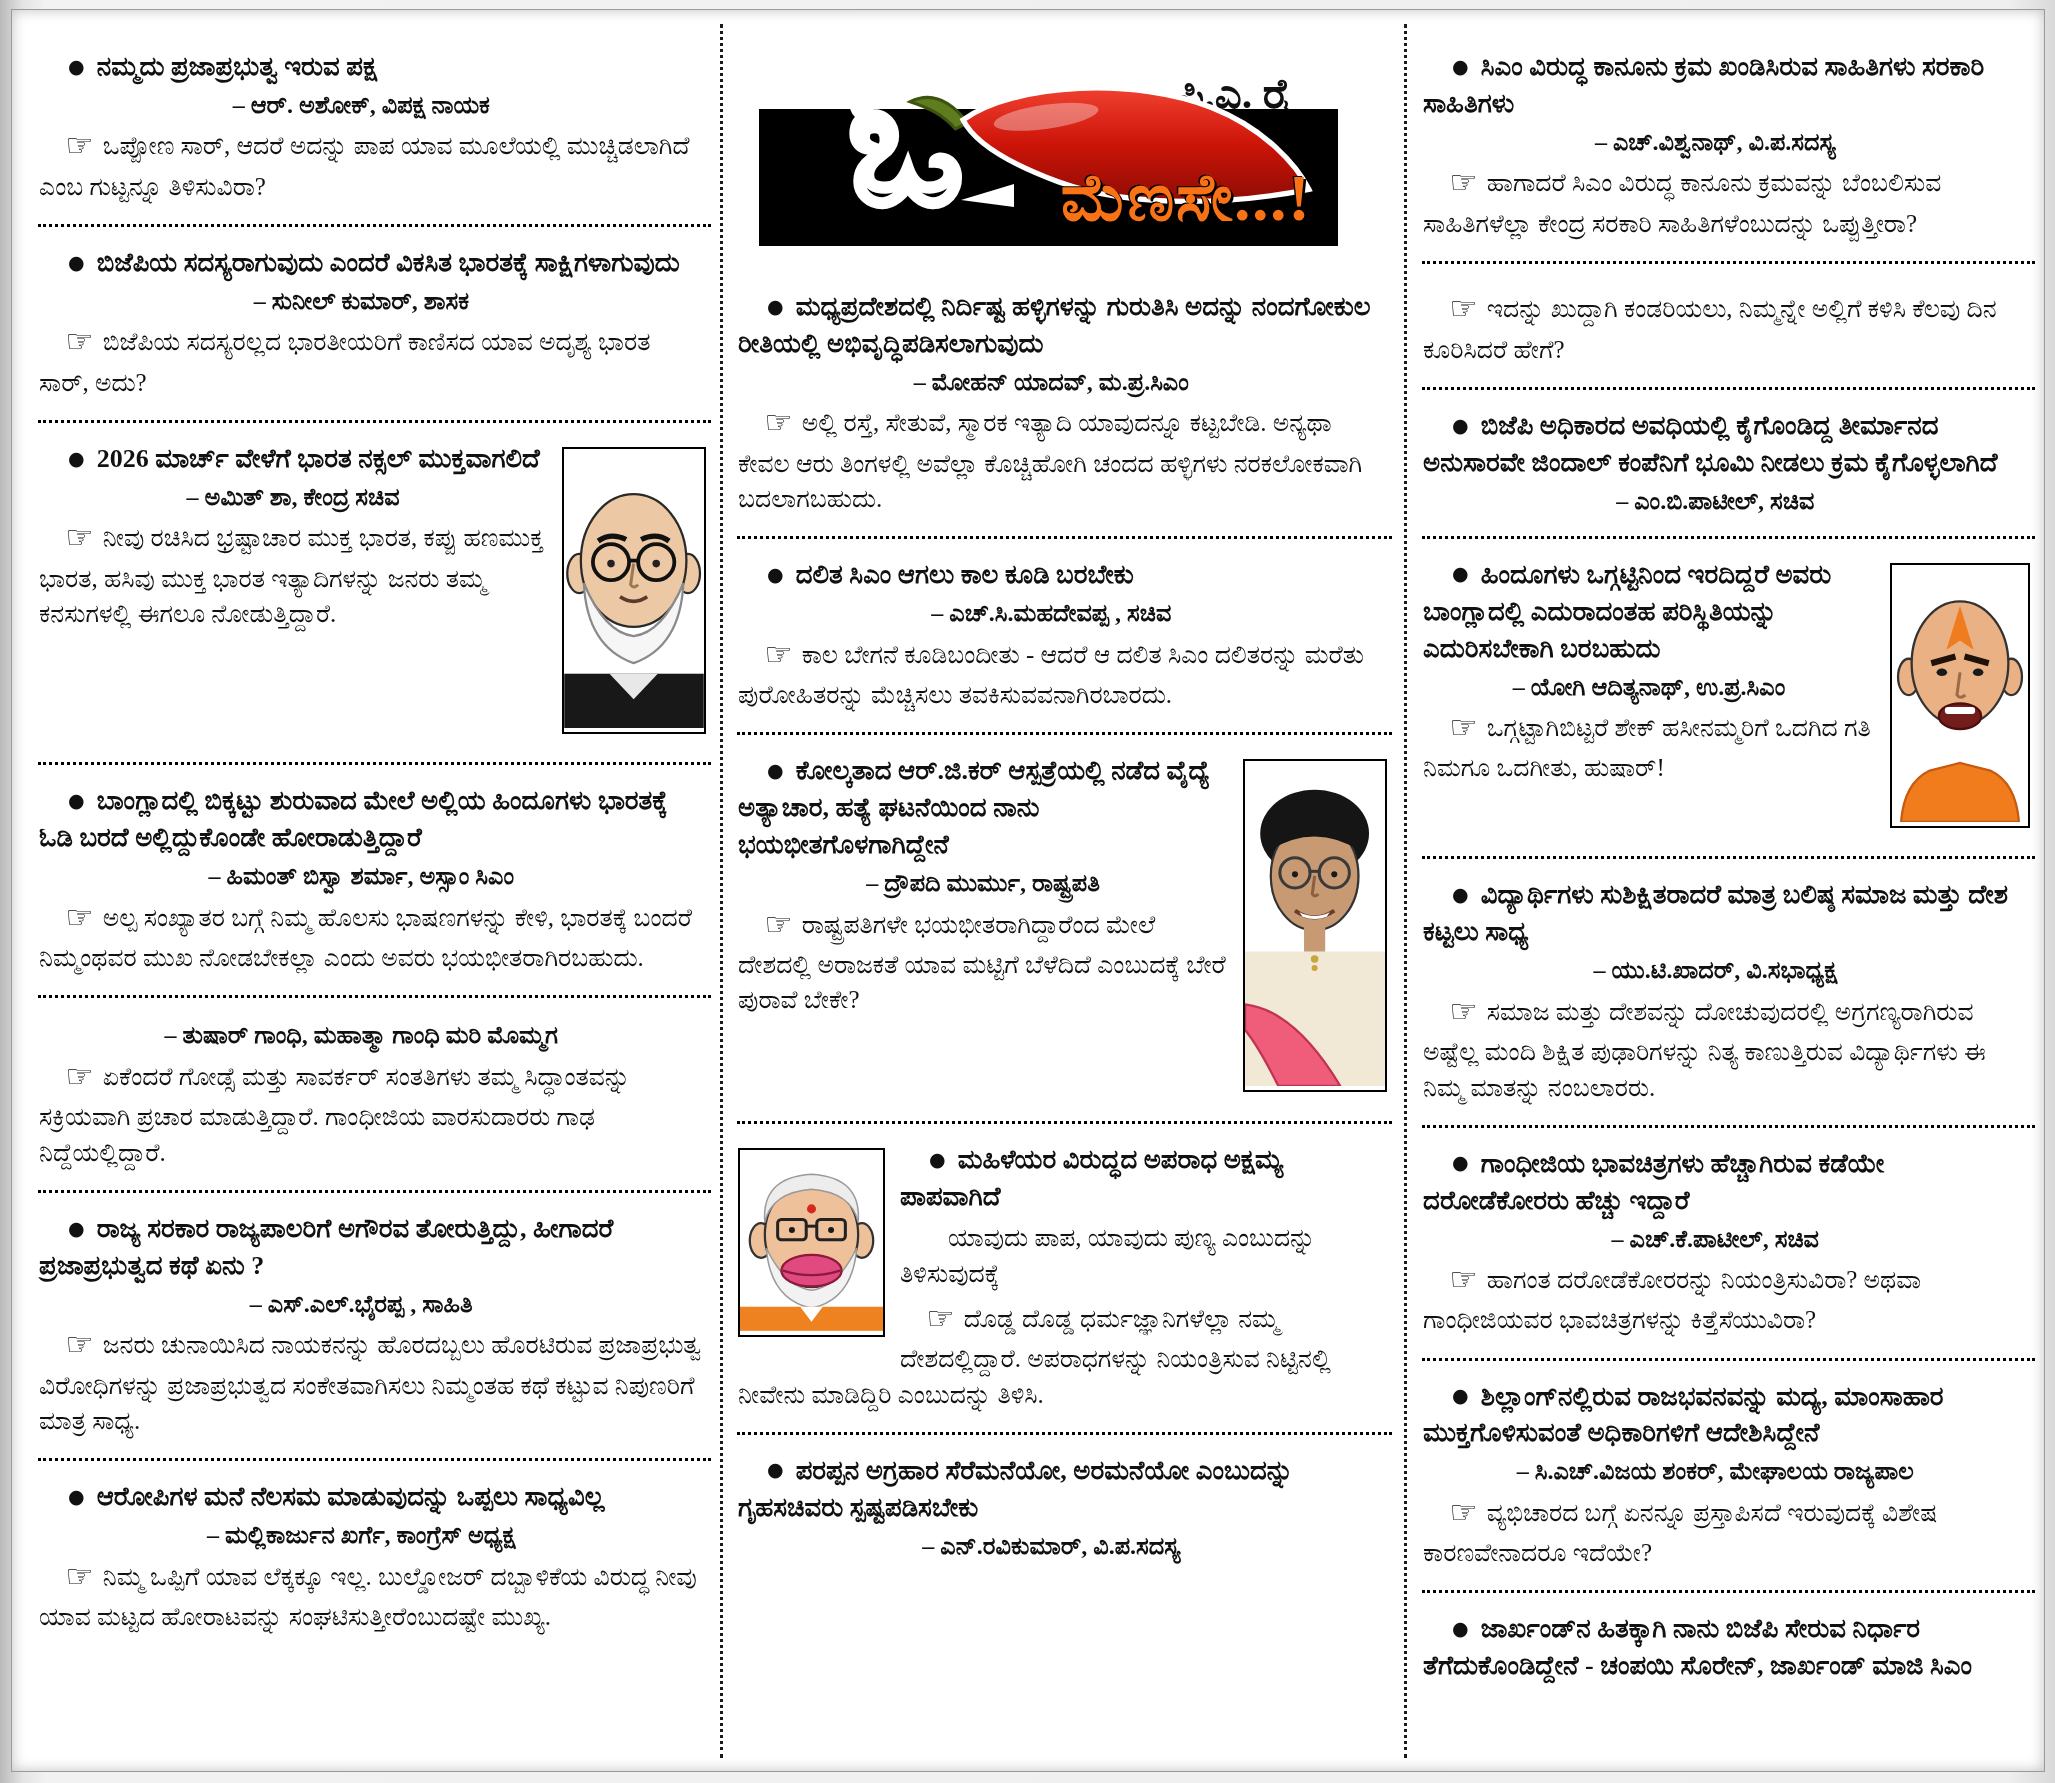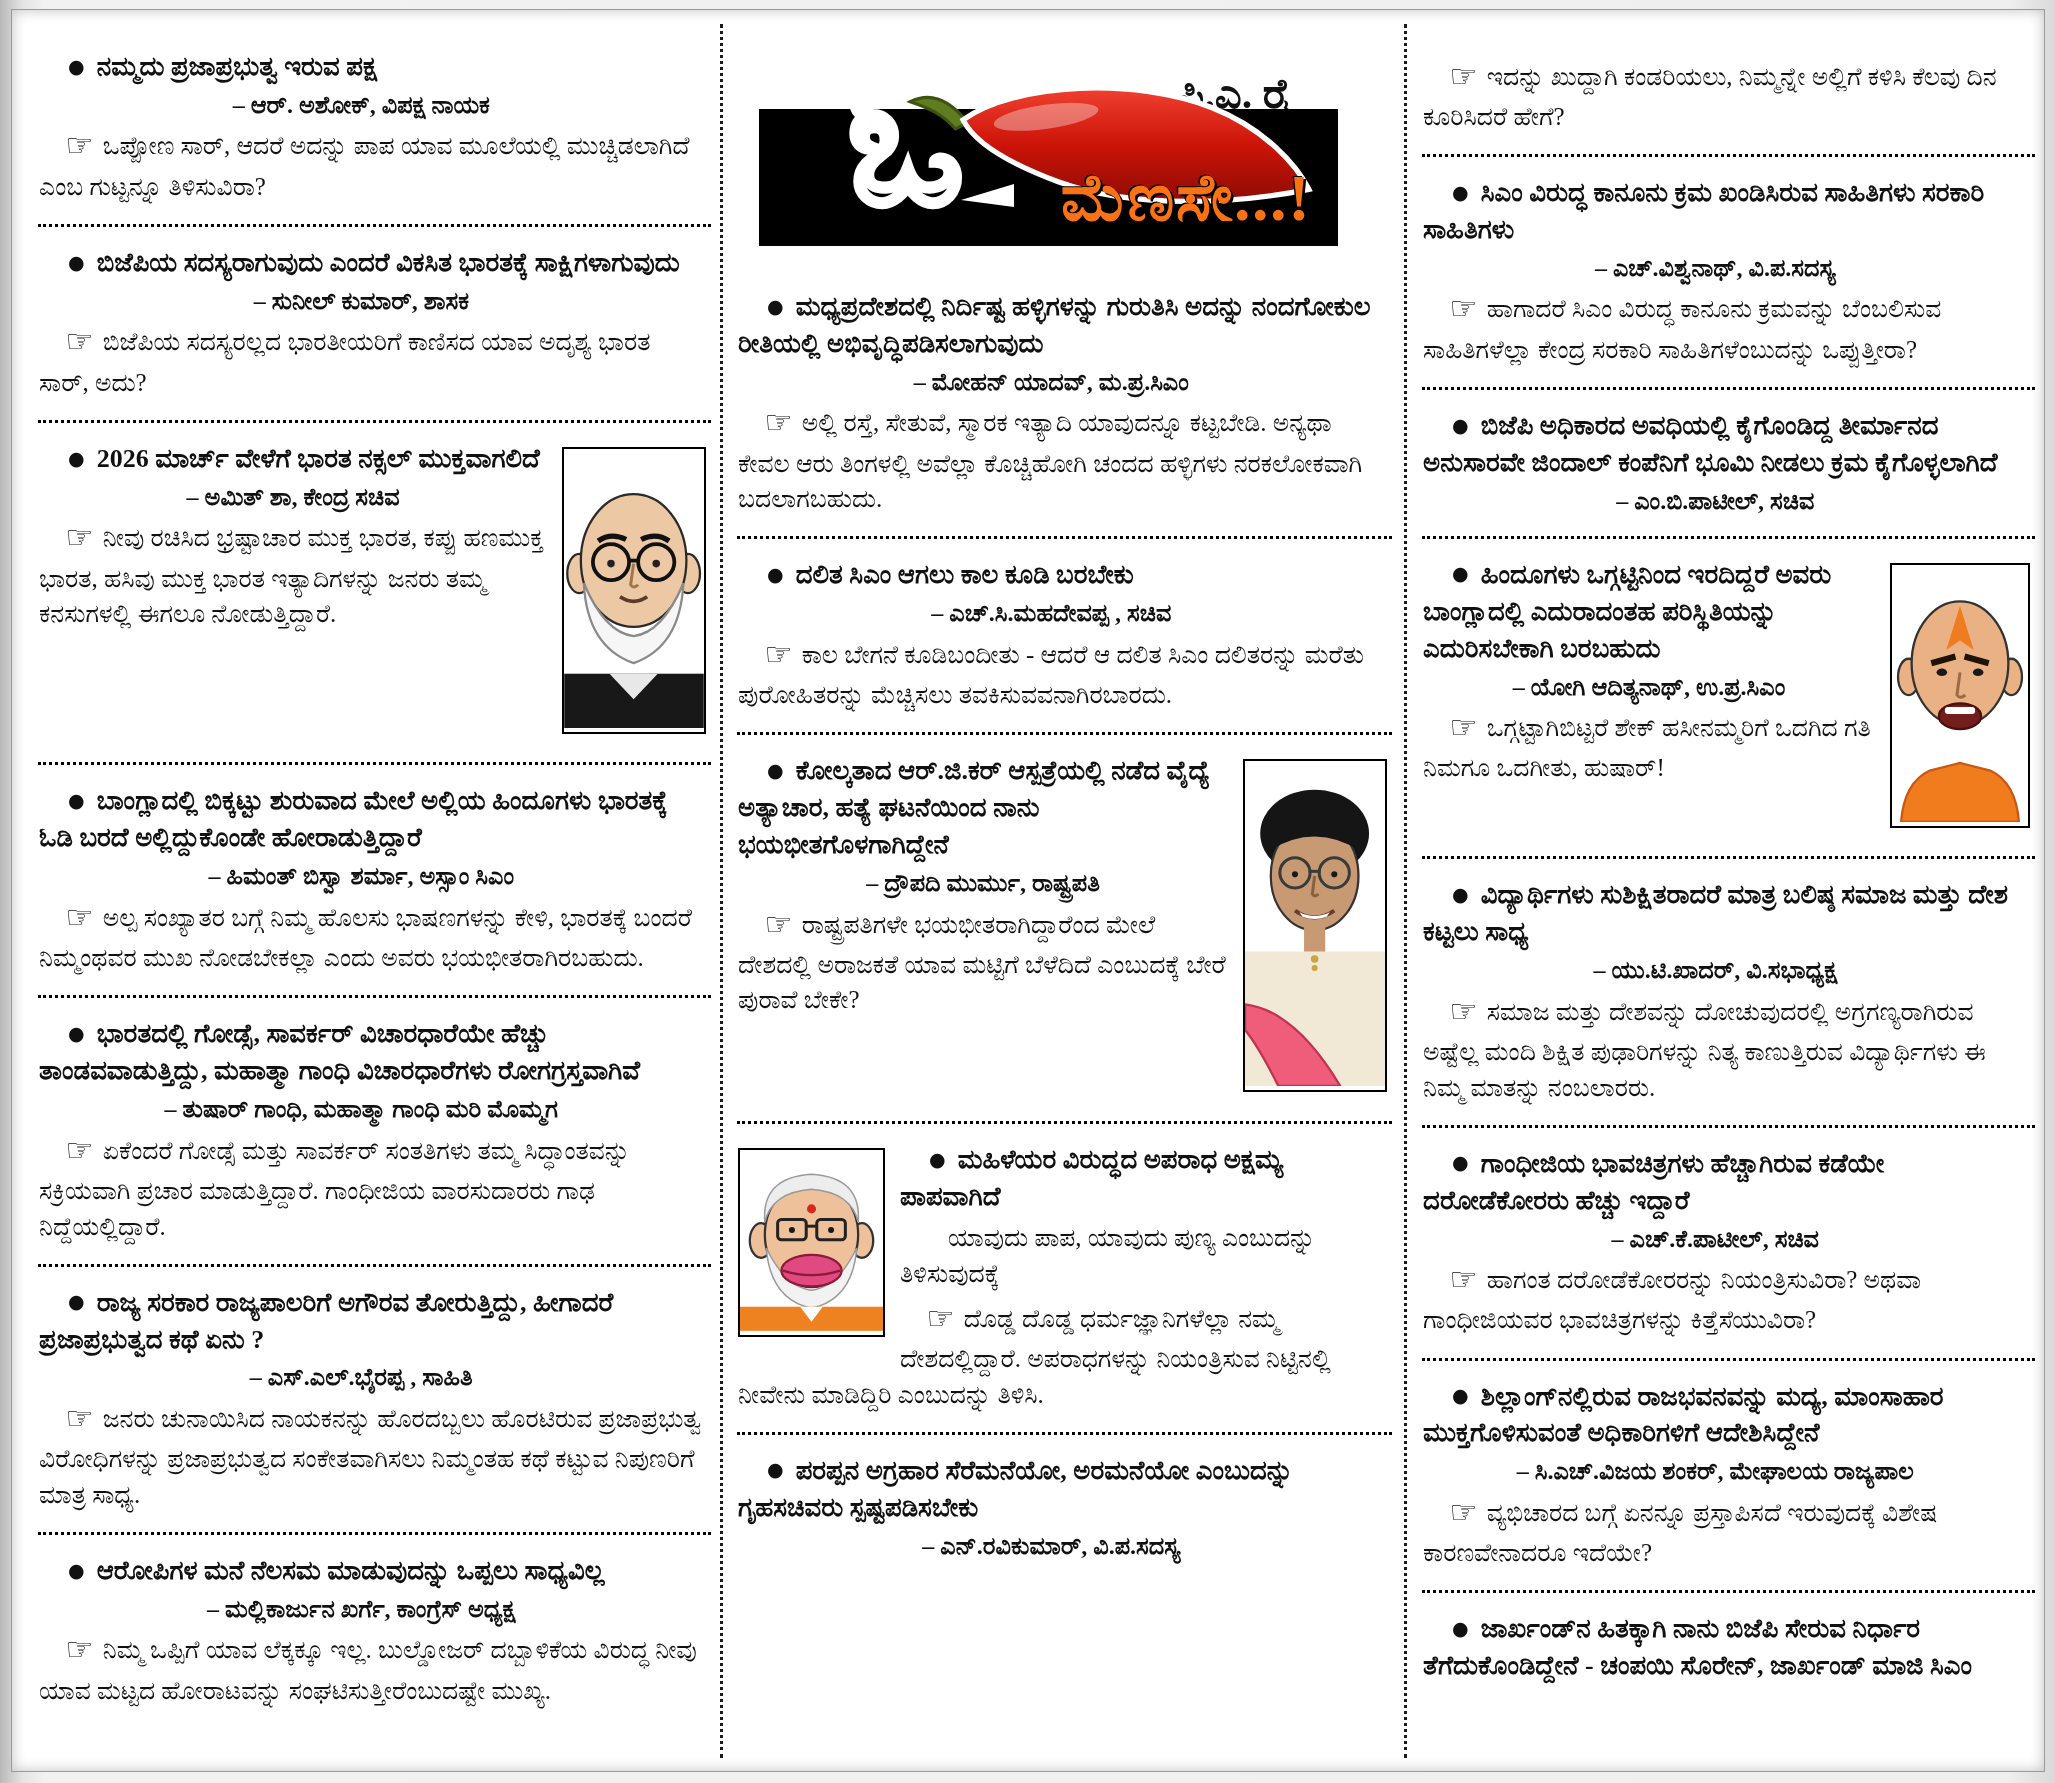--- a/index.html
+++ b/index.html
@@ -102,21 +102,20 @@
       <p class="a"><span class="pointer">☞</span><span>ನೀವು ರಚಿಸಿದ ಭ್ರಷ್ಟಾಚಾರ ಮುಕ್ತ ಭಾರತ, ಕಪ್ಪು ಹಣಮುಕ್ತ ಭಾರತ, ಹಸಿವು ಮುಕ್ತ ಭಾರತ ಇತ್ಯಾದಿಗಳನ್ನು ಜನರು ತಮ್ಮ ಕನಸುಗಳಲ್ಲಿ ಈಗಲೂ ನೋಡುತ್ತಿದ್ದಾರೆ.</span></p>
     </div>
 
     <div class="item">
       <p class="q"><span class="bullet">●</span><span>ಬಾಂಗ್ಲಾದಲ್ಲಿ ಬಿಕ್ಕಟ್ಟು ಶುರುವಾದ ಮೇಲೆ ಅಲ್ಲಿಯ ಹಿಂದೂಗಳು ಭಾರತಕ್ಕೆ ಓಡಿ ಬರದೆ ಅಲ್ಲಿದ್ದುಕೊಂಡೇ ಹೋರಾಡುತ್ತಿದ್ದಾರೆ</span></p>
       <p class="by">– ಹಿಮಂತ್ ಬಿಸ್ವಾ ಶರ್ಮಾ, ಅಸ್ಸಾಂ ಸಿಎಂ</p>
       <p class="a"><span class="pointer">☞</span><span>ಅಲ್ಪ ಸಂಖ್ಯಾತರ ಬಗ್ಗೆ ನಿಮ್ಮ ಹೊಲಸು ಭಾಷಣಗಳನ್ನು ಕೇಳಿ, ಭಾರತಕ್ಕೆ ಬಂದರೆ ನಿಮ್ಮಂಥವರ ಮುಖ ನೋಡಬೇಕಲ್ಲಾ ಎಂದು ಅವರು ಭಯಭೀತರಾಗಿರಬಹುದು.</span></p>
     </div>
 
     <div class="item">
-      <p class="q"><span class="bullet">●</span><span>ಭಾರತದಲ್ಲಿ ಗೋಡ್ಸೆ, ಸಾವರ್ಕರ್ ವಿಚಾರಧಾರೆಯೇ ಹೆಚ್ಚು ತಾಂಡವವಾಡುತ್ತಿದ್ದು, ಮಹಾತ್ಮಾ ಗಾಂಧಿ ವಿಚಾರಧಾರೆಗಳು ರೋಗಗ್ರಸ್ತವಾಗಿವೆ</span></p>
       <p class="by">– ತುಷಾರ್ ಗಾಂಧಿ, ಮಹಾತ್ಮಾ ಗಾಂಧಿ ಮರಿ ಮೊಮ್ಮಗ</p>
       <p class="a"><span class="pointer">☞</span><span>ಏಕೆಂದರೆ ಗೋಡ್ಸೆ ಮತ್ತು ಸಾವರ್ಕರ್ ಸಂತತಿಗಳು ತಮ್ಮ ಸಿದ್ಧಾಂತವನ್ನು ಸಕ್ರಿಯವಾಗಿ ಪ್ರಚಾರ ಮಾಡುತ್ತಿದ್ದಾರೆ. ಗಾಂಧೀಜಿಯ ವಾರಸುದಾರರು ಗಾಢ ನಿದ್ದೆಯಲ್ಲಿದ್ದಾರೆ.</span></p>
     </div>
 
     <div class="item">
       <p class="q"><span class="bullet">●</span><span>ರಾಜ್ಯ ಸರಕಾರ ರಾಜ್ಯಪಾಲರಿಗೆ ಅಗೌರವ ತೋರುತ್ತಿದ್ದು, ಹೀಗಾದರೆ ಪ್ರಜಾಪ್ರಭುತ್ವದ ಕಥೆ ಏನು ?</span></p>
       <p class="by">– ಎಸ್.ಎಲ್.ಭೈರಪ್ಪ , ಸಾಹಿತಿ</p>
       <p class="a"><span class="pointer">☞</span><span>ಜನರು ಚುನಾಯಿಸಿದ ನಾಯಕನನ್ನು ಹೊರದಬ್ಬಲು ಹೊರಟಿರುವ ಪ್ರಜಾಪ್ರಭುತ್ವ ವಿರೋಧಿಗಳನ್ನು ಪ್ರಜಾಪ್ರಭುತ್ವದ ಸಂಕೇತವಾಗಿಸಲು ನಿಮ್ಮಂತಹ ಕಥೆ ಕಟ್ಟುವ ನಿಪುಣರಿಗೆ ಮಾತ್ರ ಸಾಧ್ಯ.</span></p>
     </div>
 
@@ -220,27 +219,27 @@
     <div class="item">
       <p class="q"><span class="bullet">●</span><span>ಪರಪ್ಪನ ಅಗ್ರಹಾರ ಸೆರೆಮನೆಯೋ, ಅರಮನೆಯೋ ಎಂಬುದನ್ನು ಗೃಹಸಚಿವರು ಸ್ಪಷ್ಟಪಡಿಸಬೇಕು</span></p>
       <p class="by">– ಎನ್.ರವಿಕುಮಾರ್, ವಿ.ಪ.ಸದಸ್ಯ</p>
     </div>
 
   </div>
 
   <div class="col col3">
 
     <div class="item">
-      <p class="a"><span class="pointer">☞</span><span>ಇದನ್ನು ಖುದ್ದಾಗಿ ಕಂಡರಿಯಲು, ನಿಮ್ಮನ್ನೇ ಅಲ್ಲಿಗೆ ಕಳಿಸಿ ಕೆಲವು ದಿನ ಕೂರಿಸಿದರೆ ಹೇಗೆ?</span></p>
-    </div>
-
-    <div class="item">
       <p class="q"><span class="bullet">●</span><span>ಸಿಎಂ ವಿರುದ್ಧ ಕಾನೂನು ಕ್ರಮ ಖಂಡಿಸಿರುವ ಸಾಹಿತಿಗಳು ಸರಕಾರಿ ಸಾಹಿತಿಗಳು</span></p>
       <p class="by">– ಎಚ್.ವಿಶ್ವನಾಥ್, ವಿ.ಪ.ಸದಸ್ಯ</p>
       <p class="a"><span class="pointer">☞</span><span>ಹಾಗಾದರೆ ಸಿಎಂ ವಿರುದ್ಧ ಕಾನೂನು ಕ್ರಮವನ್ನು ಬೆಂಬಲಿಸುವ ಸಾಹಿತಿಗಳೆಲ್ಲಾ ಕೇಂದ್ರ ಸರಕಾರಿ ಸಾಹಿತಿಗಳೆಂಬುದನ್ನು ಒಪ್ಪುತ್ತೀರಾ?</span></p>
+    </div>
+
+    <div class="item">
+      <p class="a"><span class="pointer">☞</span><span>ಇದನ್ನು ಖುದ್ದಾಗಿ ಕಂಡರಿಯಲು, ನಿಮ್ಮನ್ನೇ ಅಲ್ಲಿಗೆ ಕಳಿಸಿ ಕೆಲವು ದಿನ ಕೂರಿಸಿದರೆ ಹೇಗೆ?</span></p>
     </div>
 
     <div class="item">
       <p class="q"><span class="bullet">●</span><span>ಬಿಜೆಪಿ ಅಧಿಕಾರದ ಅವಧಿಯಲ್ಲಿ ಕೈಗೊಂಡಿದ್ದ ತೀರ್ಮಾನದ ಅನುಸಾರವೇ ಜಿಂದಾಲ್ ಕಂಪೆನಿಗೆ ಭೂಮಿ ನೀಡಲು ಕ್ರಮ ಕೈಗೊಳ್ಳಲಾಗಿದೆ</span></p>
       <p class="by">– ಎಂ.ಬಿ.ಪಾಟೀಲ್, ಸಚಿವ</p>
     </div>
 
     <div class="item">
       <div class="portrait pr">
         <svg width="136" height="257" viewBox="0 0 180 340">

